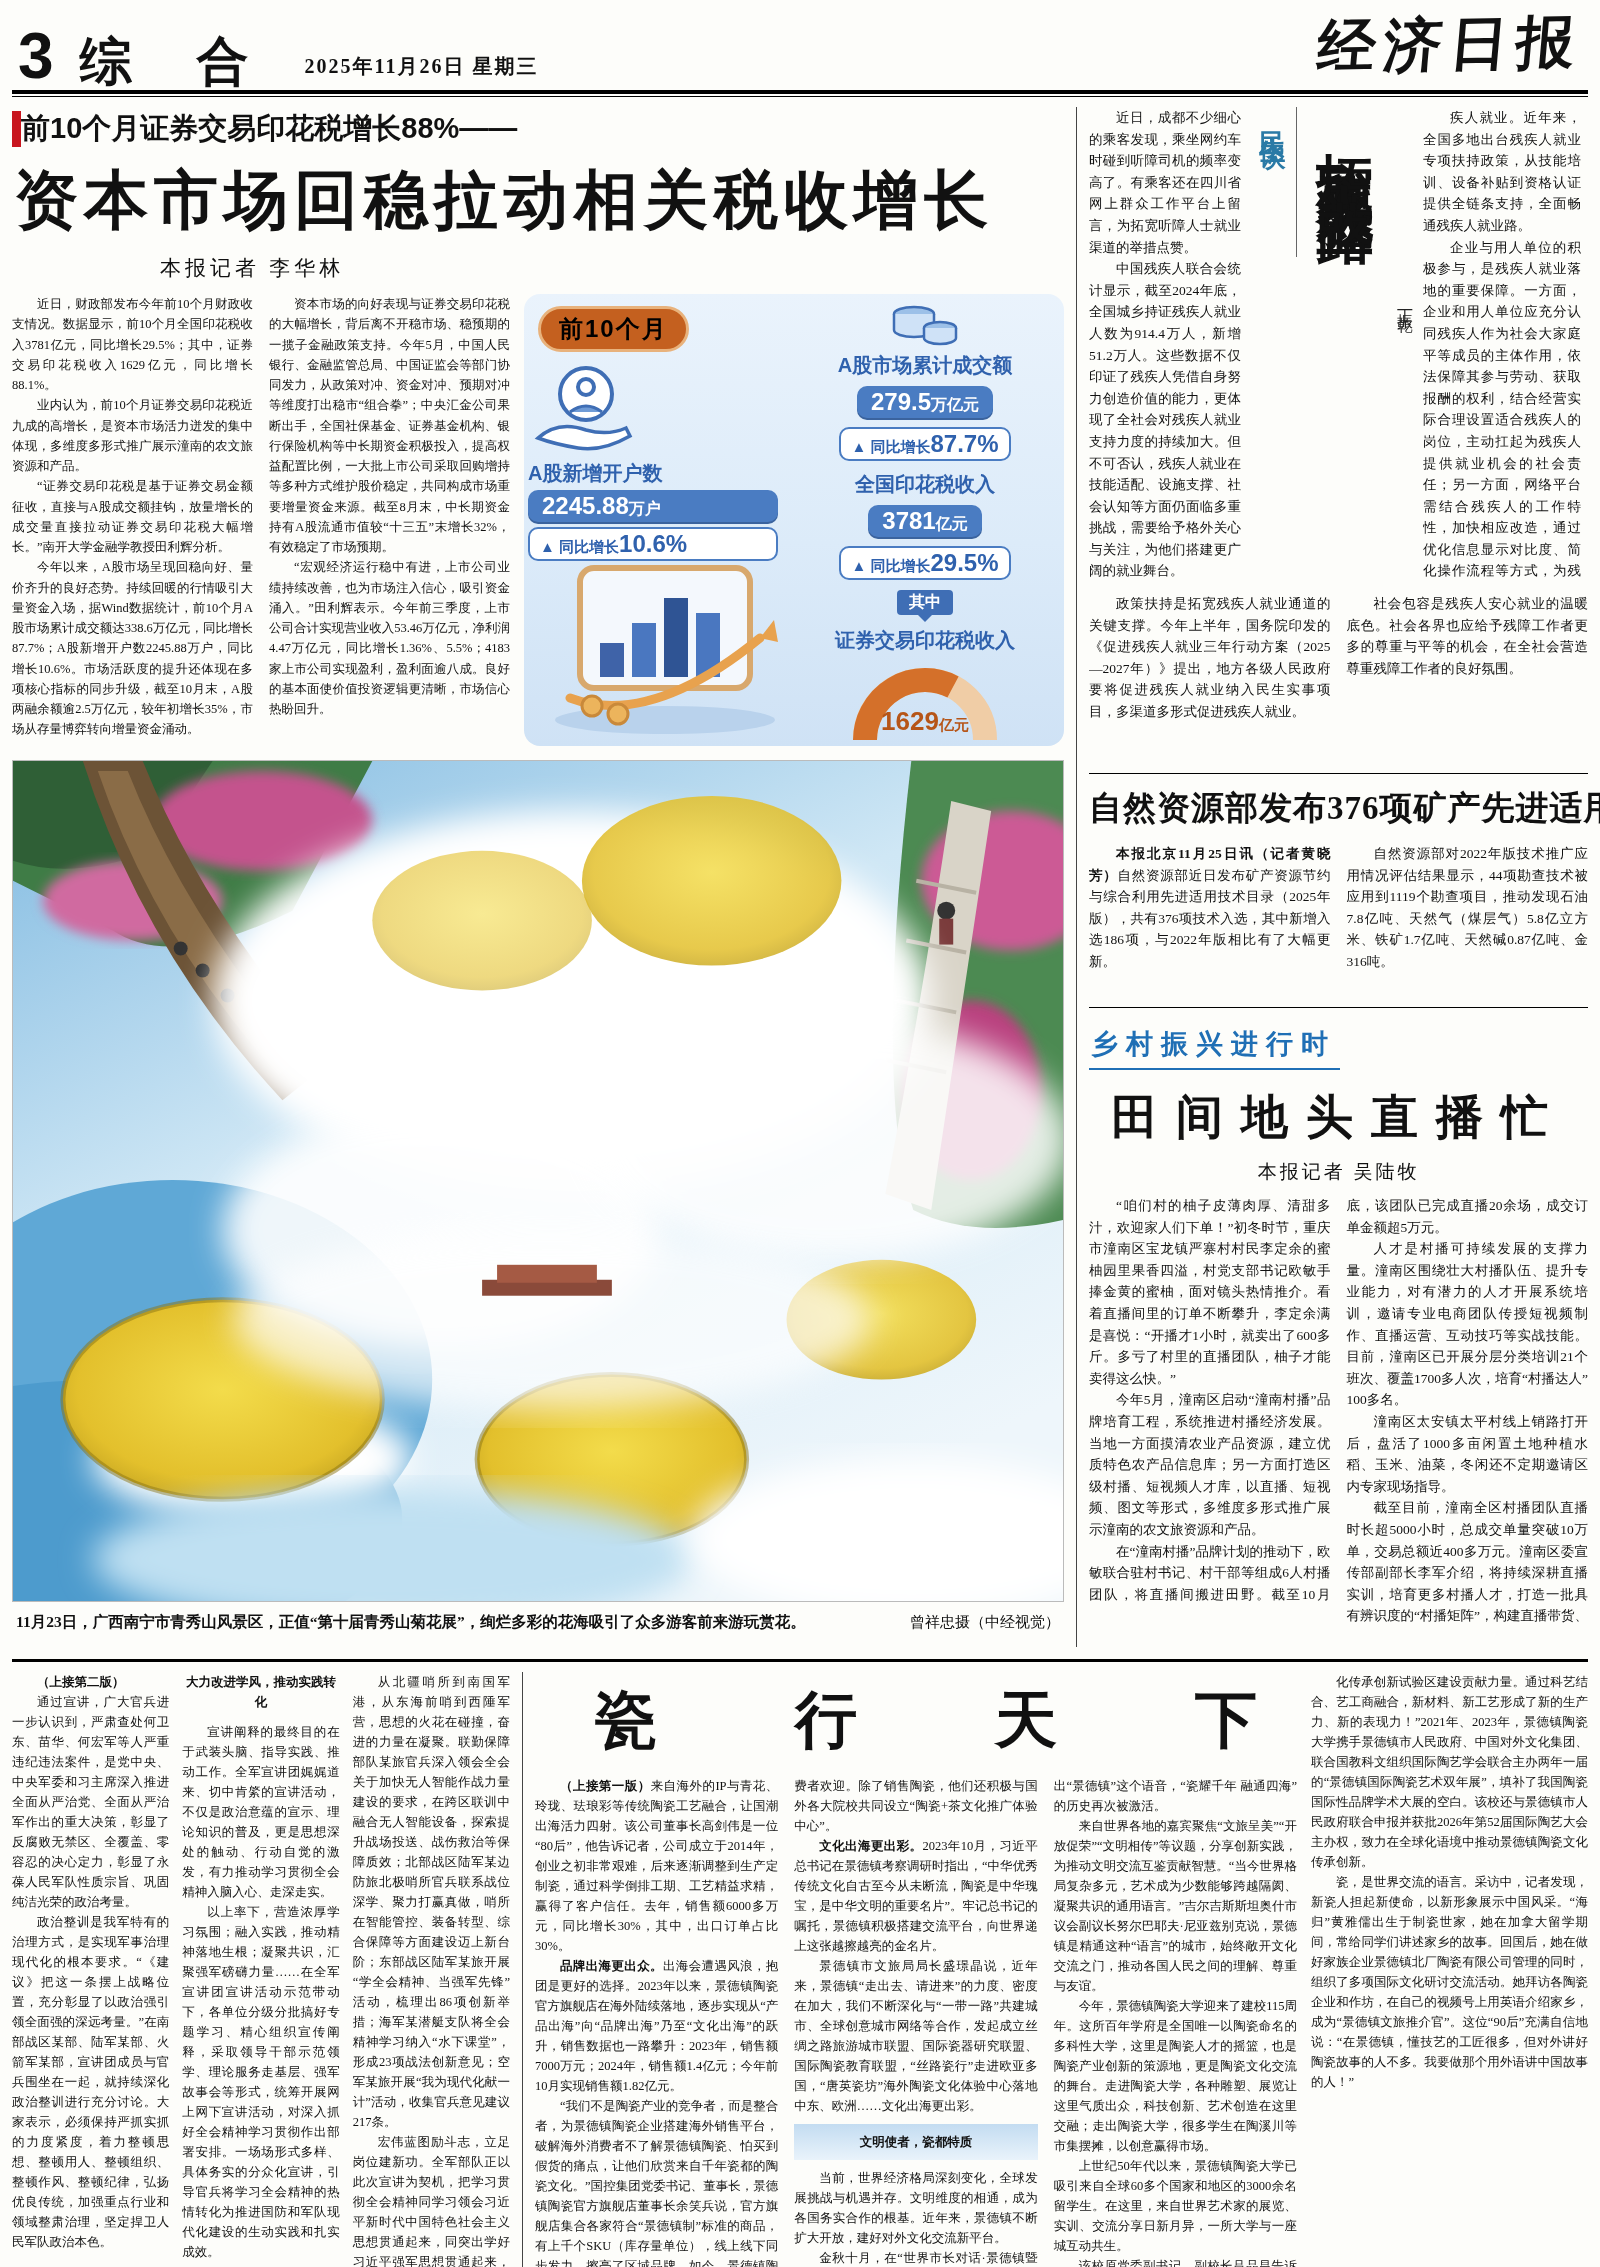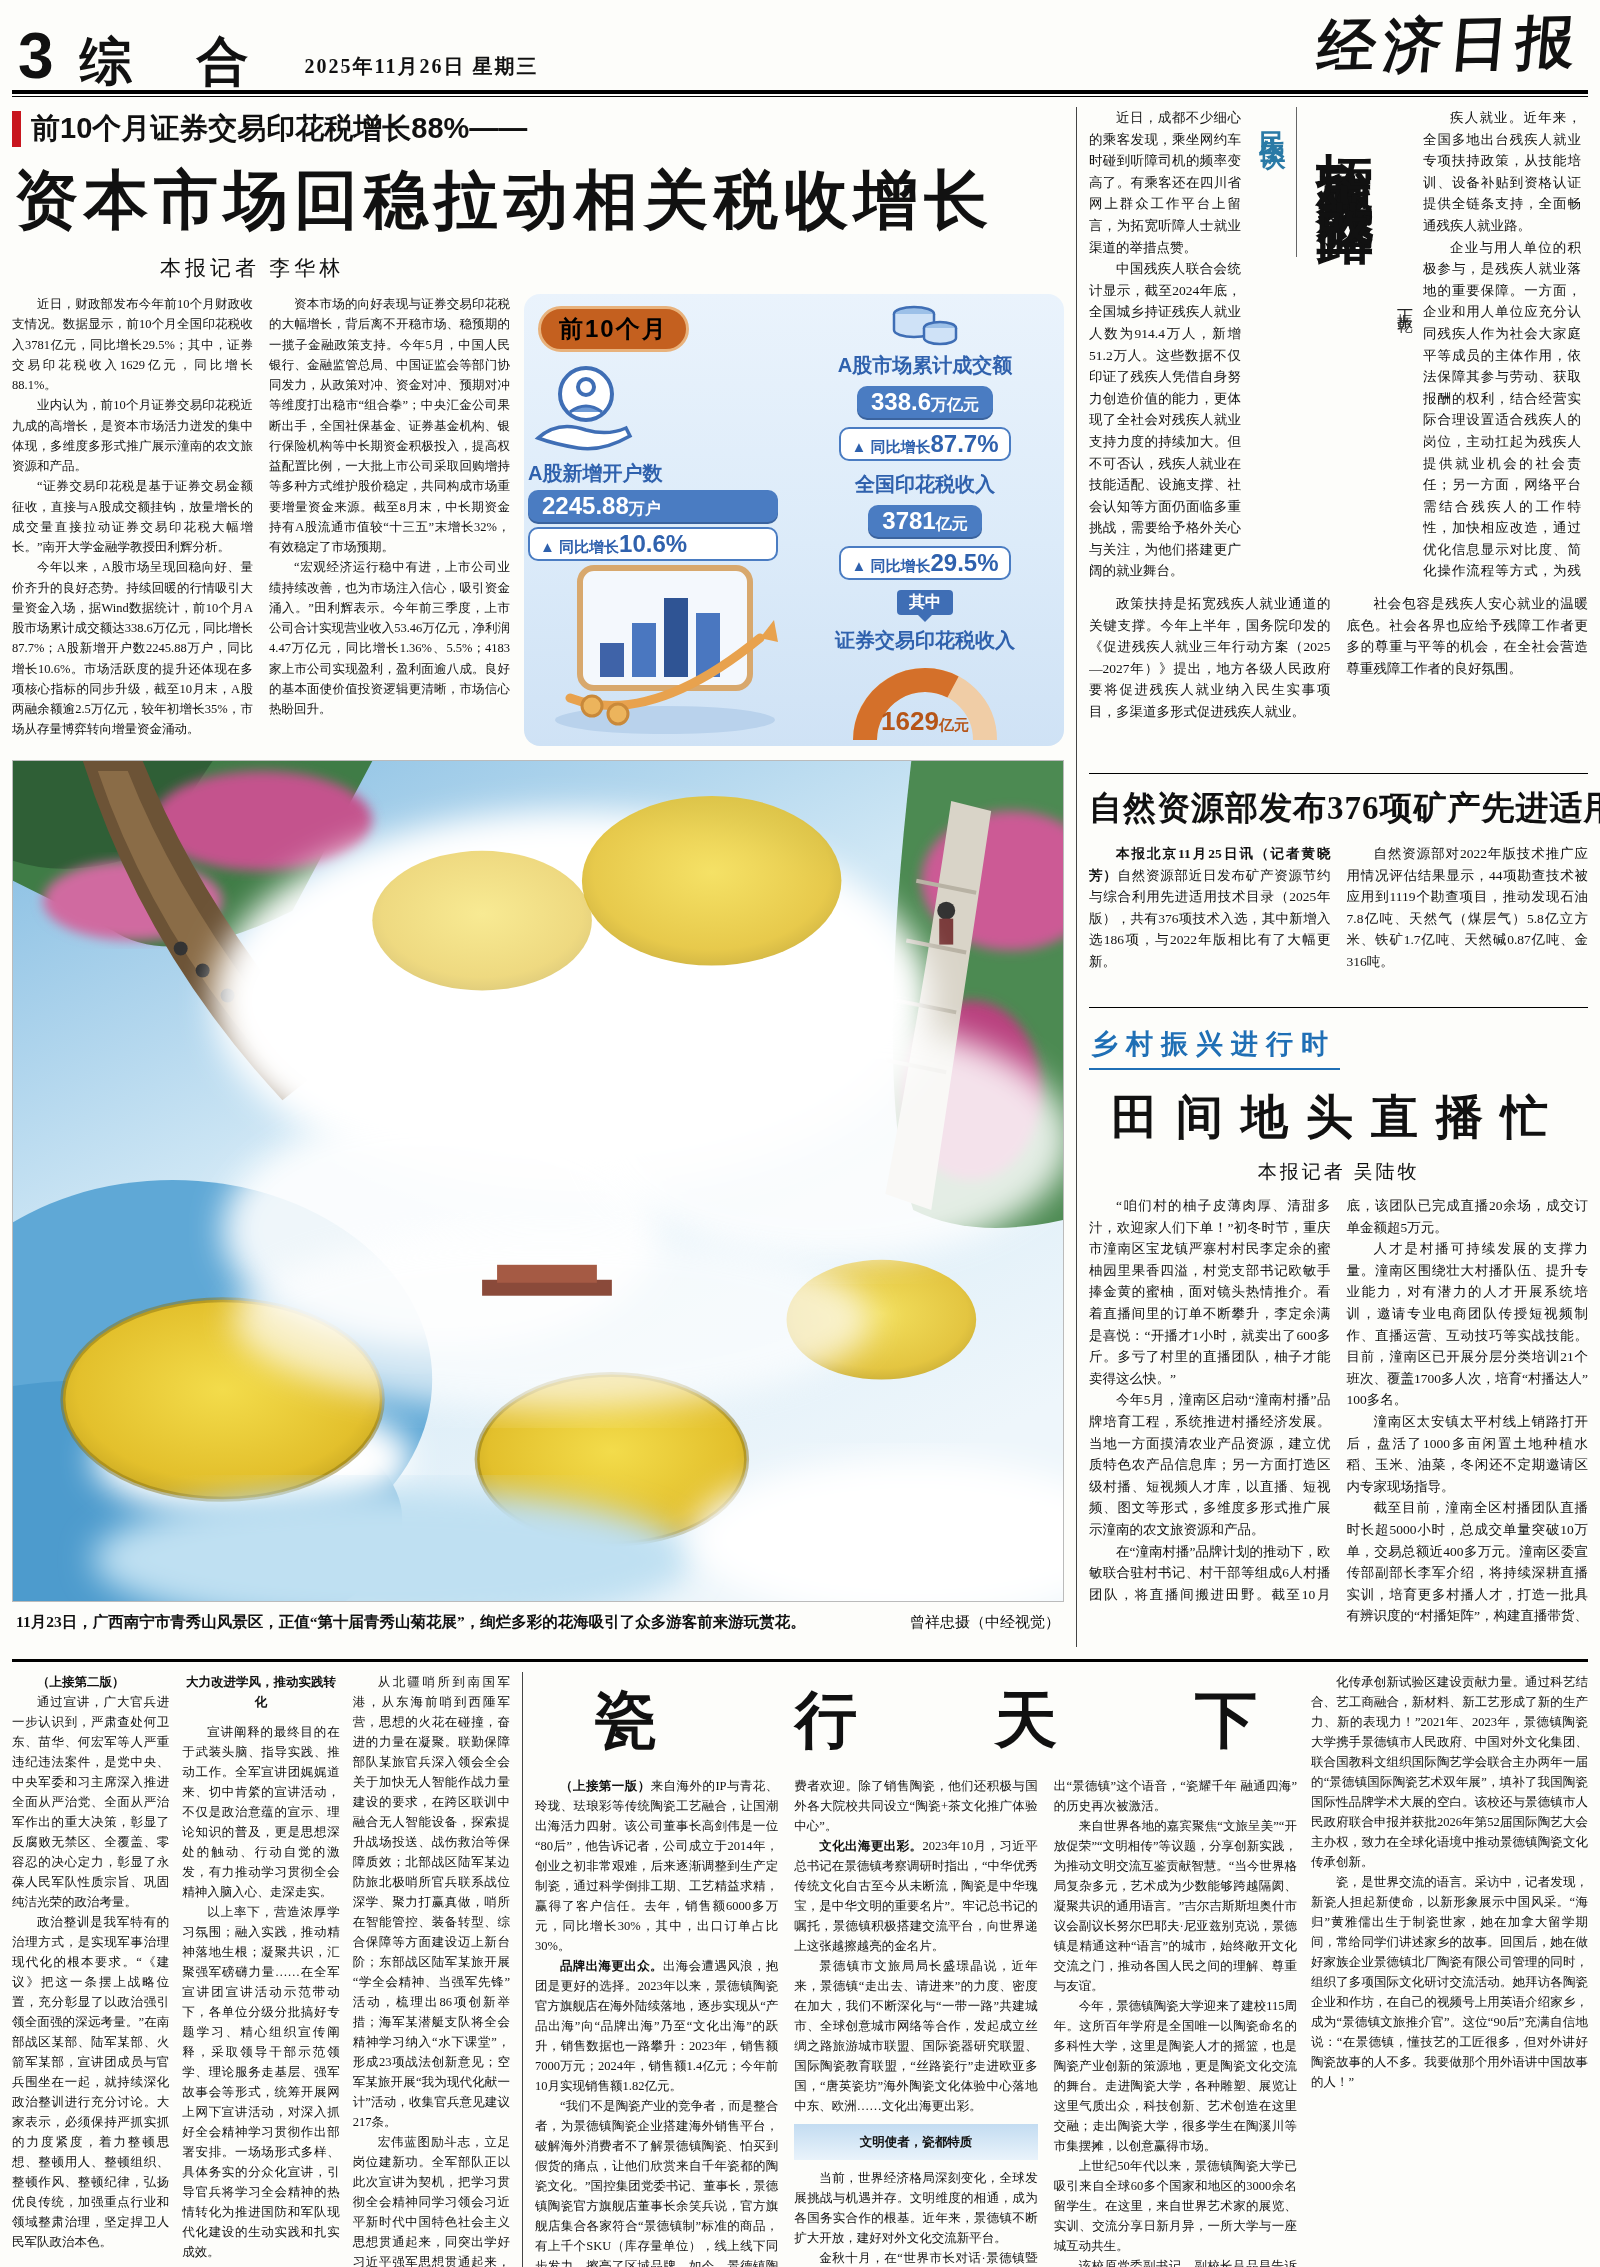--- a/index.html
+++ b/index.html
@@ -15,21 +15,21 @@
   .hdr .mast { margin-left:auto; font-size:58px; font-weight:bold; letter-spacing:8px; transform:skewX(-6deg) rotate(-1deg); margin-bottom:2px; }
   .dblrule { border-top:4px solid #000; border-bottom:1px solid #000; height:7px; margin:4px 0 10px 0; }
 
   
   .topzone { display:flex; gap:12px; }
   .leftzone { width:1052px; flex:none; }
   .vrule { width:1px; background:#444; flex:none; }
   .rightzone { flex:1; min-width:0; }
 
   
-  .kickrow { display:flex; align-items:center; gap:10px; margin:2px 0 8px 0;text-align:right; }
+  .kickrow { display:flex; align-items:center; margin:2px 0 8px 0;text-align:right; }
   .redbar { width:9px; height:36px; background:#c8161e; flex:none; }
   .kicker { font-family:"Liberation Sans","DejaVu Sans",sans-serif; font-size:29px; font-weight:bold; }
   .lead-hl { font-family:"Liberation Sans","DejaVu Sans",sans-serif; font-size:64px; font-weight:bold; letter-spacing:6px; margin:6px 0 10px 2px; white-space:nowrap; }
   .lead-by { text-align:center; width:480px; font-size:21px; letter-spacing:4px; margin:2px 0 12px 0; }
   .lead-body { display:flex; gap:14px; }
   .lead-cols { width:498px; height:452px; column-count:2; column-gap:16px; overflow:hidden; text-align:justify; }
   .bodyp { font-size:12.5px; line-height:1.62; text-indent:2em; }
   .bodyp b { font-weight:bold; }
 
   
@@ -161,21 +161,21 @@
               </svg>
             </div>
             <div class="ig-right">
               <svg width="70" height="44" viewBox="0 0 70 44">
                 <ellipse cx="24" cy="10" rx="20" ry="7" fill="#9cc0e8" stroke="#3f6eb5" stroke-width="2.5"></ellipse>
                 <path d="M4 10 v16 a20 7 0 0 0 40 0 v-16" fill="#cfe2f7" stroke="#3f6eb5" stroke-width="2.5"></path>
                 <ellipse cx="50" cy="24" rx="16" ry="6" fill="#9cc0e8" stroke="#3f6eb5" stroke-width="2.5"></ellipse>
                 <path d="M34 24 v10 a16 6 0 0 0 32 0 v-10" fill="#cfe2f7" stroke="#3f6eb5" stroke-width="2.5"></path>
               </svg>
               <div class="stat-label">A股市场累计成交额</div>
-              <div class="vpill"><span>338.6</span><small>万亿元</small></div>
+              <div class="vpill"><span>279.5</span><small>万亿元</small></div>
               <div class="gbox"><span class="garr">▲</span> <span>同比增长</span><b>87.7%</b></div>
               <div class="stat-label" style="margin-top:6px">全国印花税收入</div>
               <div class="vpill"><span>3781</span><small>亿元</small></div>
               <div class="gbox"><span class="garr">▲</span> <span>同比增长</span><b>29.5%</b></div>
               <div class="among">其中</div>
               <div class="stat-label" style="margin-top:8px">证券交易印花税收入</div>
               <div class="donutwrap">
                 <svg width="150" height="86" viewBox="0 0 150 86">
                   <path d="M15 80 a60 60 0 0 1 120 0" fill="none" stroke="#f0cda6" stroke-width="24"></path>
                   <path d="M15 80 a60 60 0 0 1 88 -53" fill="none" stroke="#d4702a" stroke-width="24"></path>

